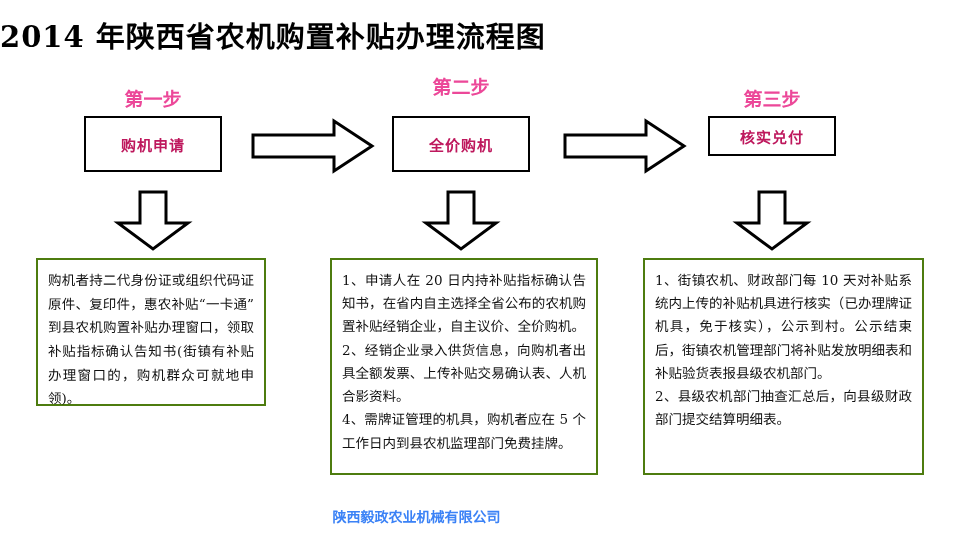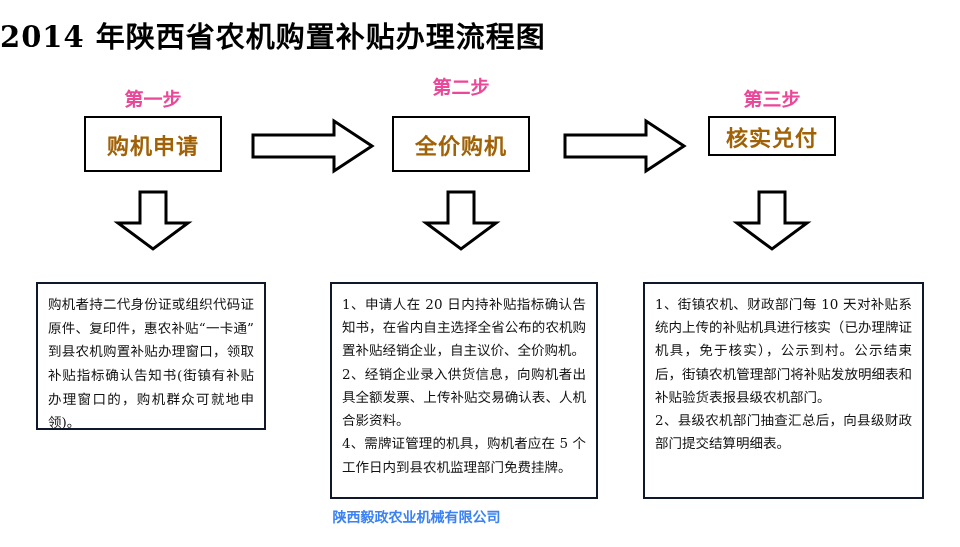--- a/index.html
+++ b/index.html
@@ -51,49 +51,48 @@
     position: absolute;
     border: 2px solid #000;
     background: #ffffff;
     display: flex;
     align-items: center;
     justify-content: center;
     box-sizing: border-box;
   }
   .step-box-text {
     font-family: "DejaVu Serif", "Liberation Serif", serif;
-    font-size: 22px;
+    font-size: 15px;
     font-weight: bold;
     letter-spacing: 1px;
-    color: #a16207;
+    color: #be185d;
     white-space: nowrap;
   }
 
   
   .arrow {
     position: absolute;
   }
   .arrow svg {
     display: block;
   }
   .arrow polygon {
     fill: #ffffff;
     stroke: #000000;
     stroke-width: 3;
     stroke-linejoin: miter;
   }
 
   
   .content-box {
     position: absolute;
-    border: 2px solid #0f172a;
+    border: 2px solid #4d7c0f;
     background: #ffffff;
     box-sizing: border-box;
     padding: 9px 10px 6px 10px;
-    margin-top: 24px;
   }
   .content-box p {
     margin: 0;
     font-family: "DejaVu Serif", "Liberation Serif", serif;
     font-size: 13.5px;
     line-height: 1.72;
     color: #111;
     text-align: justify;
     text-justify: inter-ideograph;
   }

